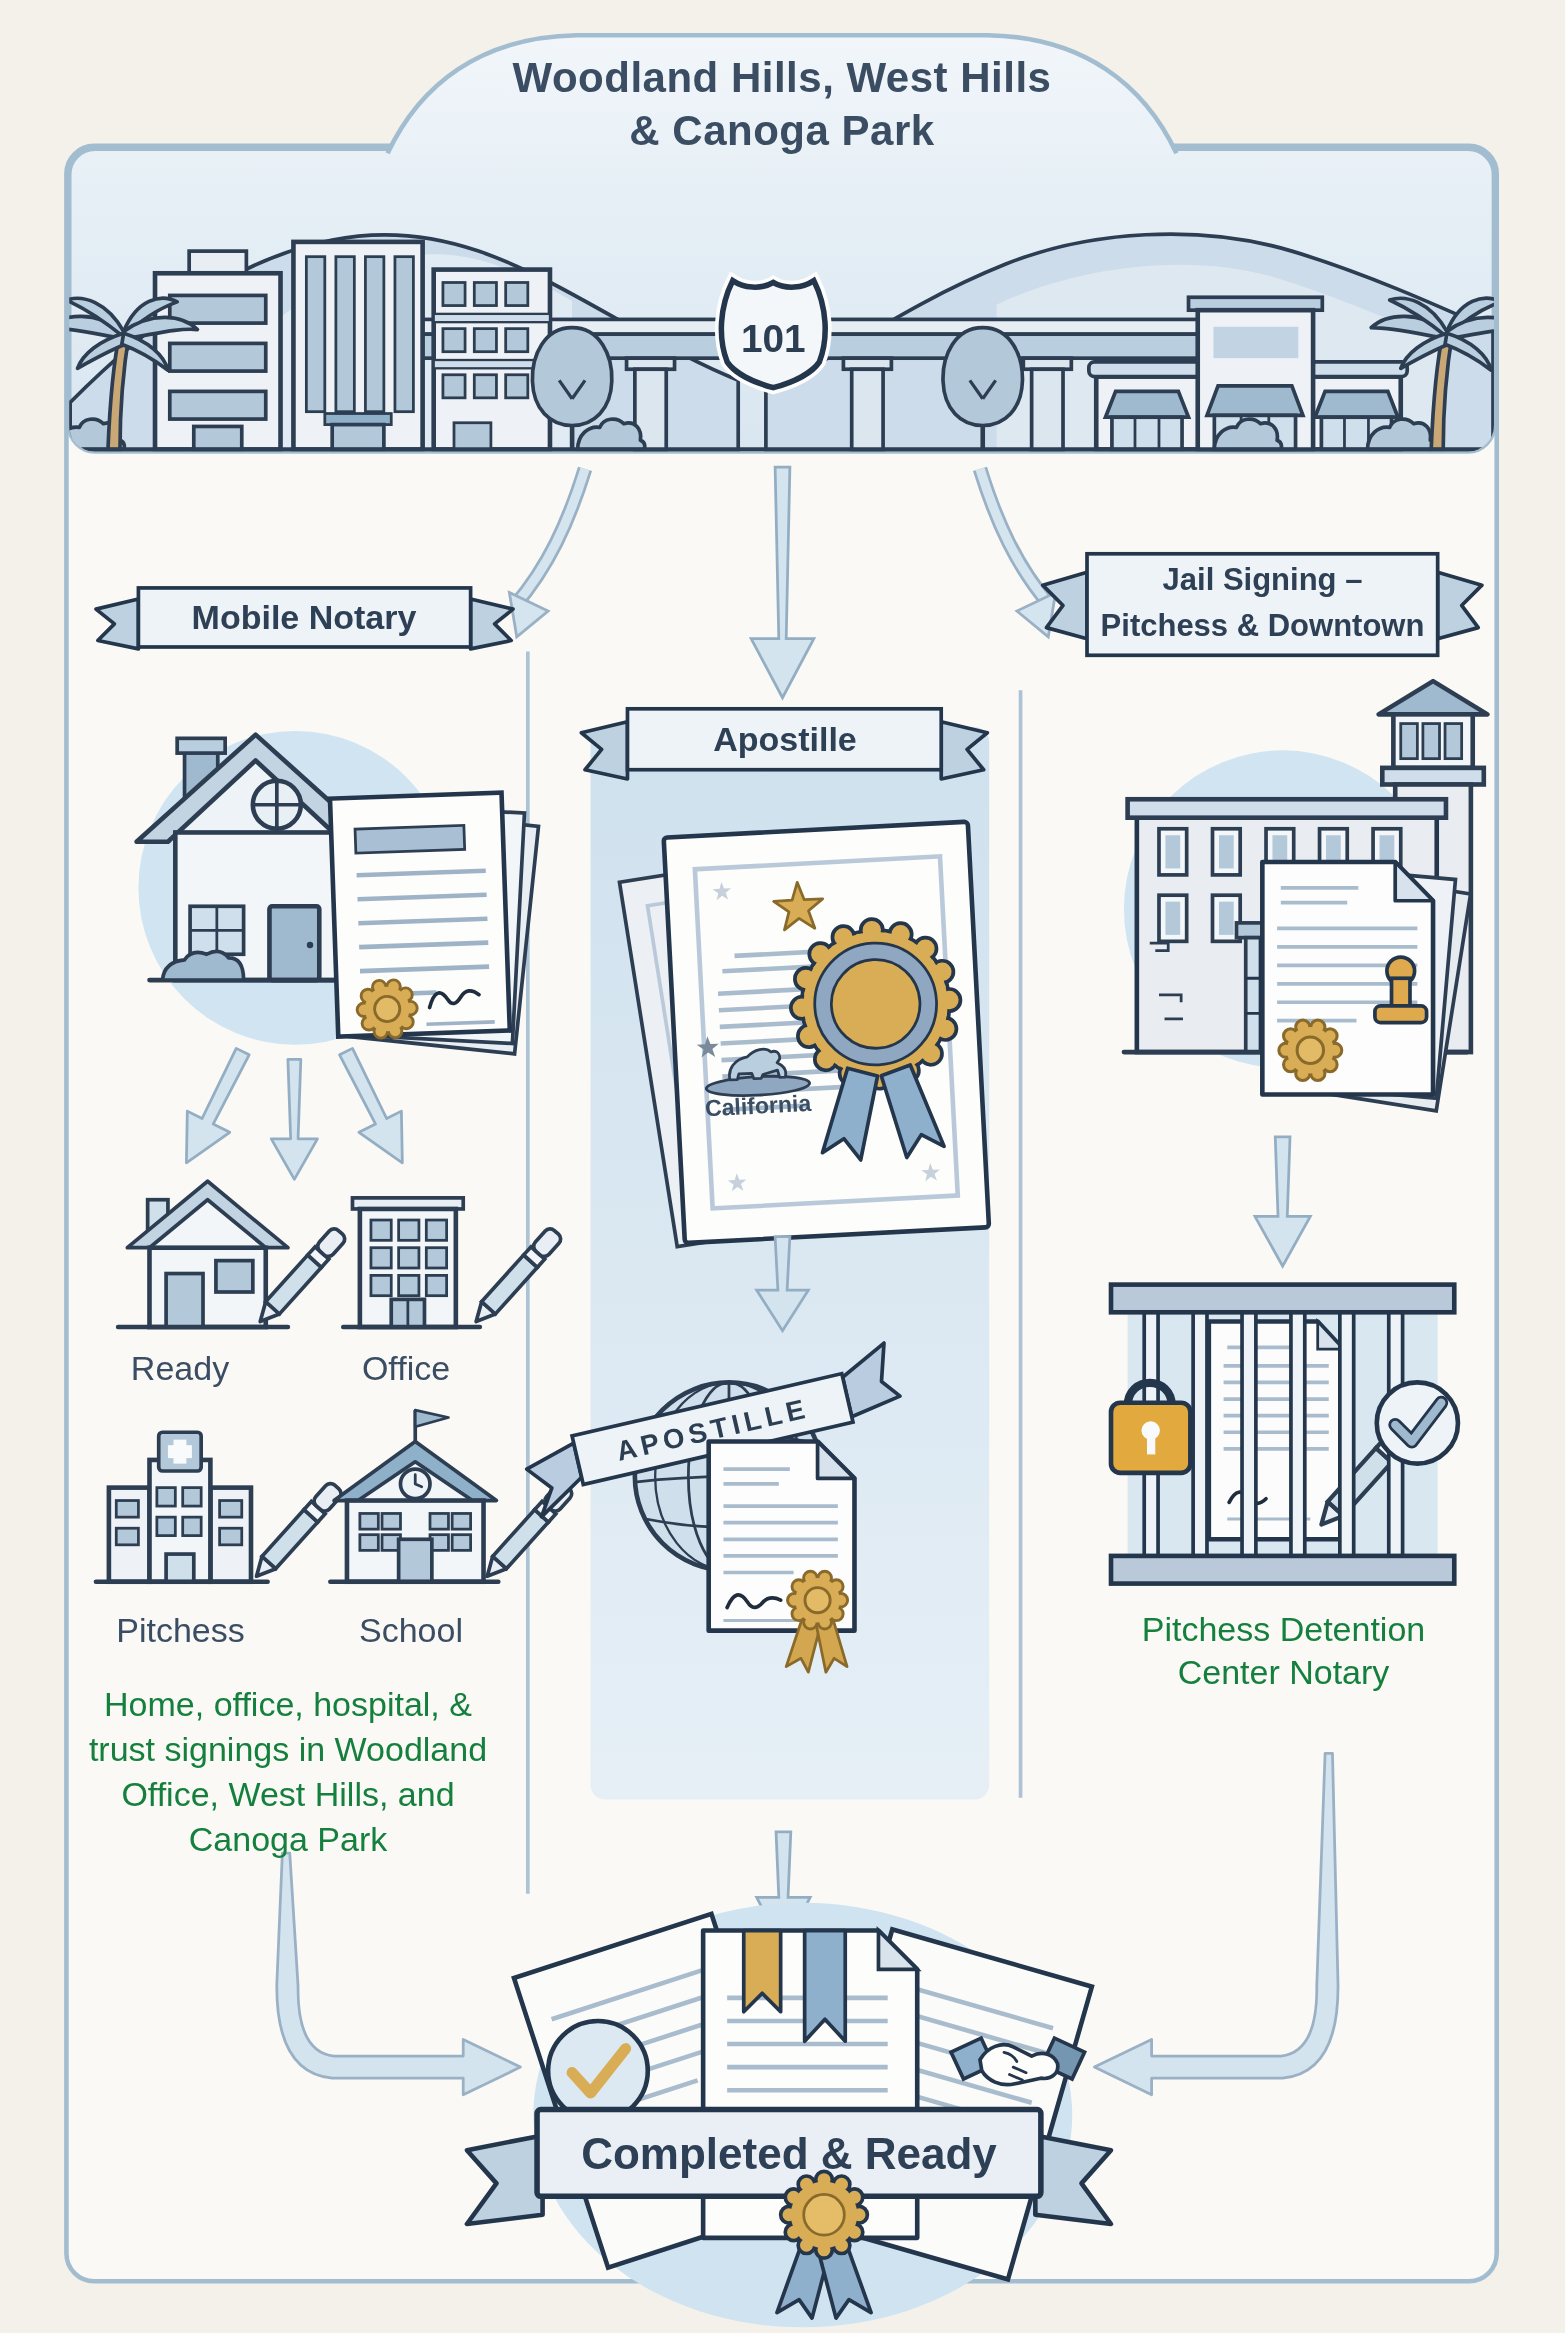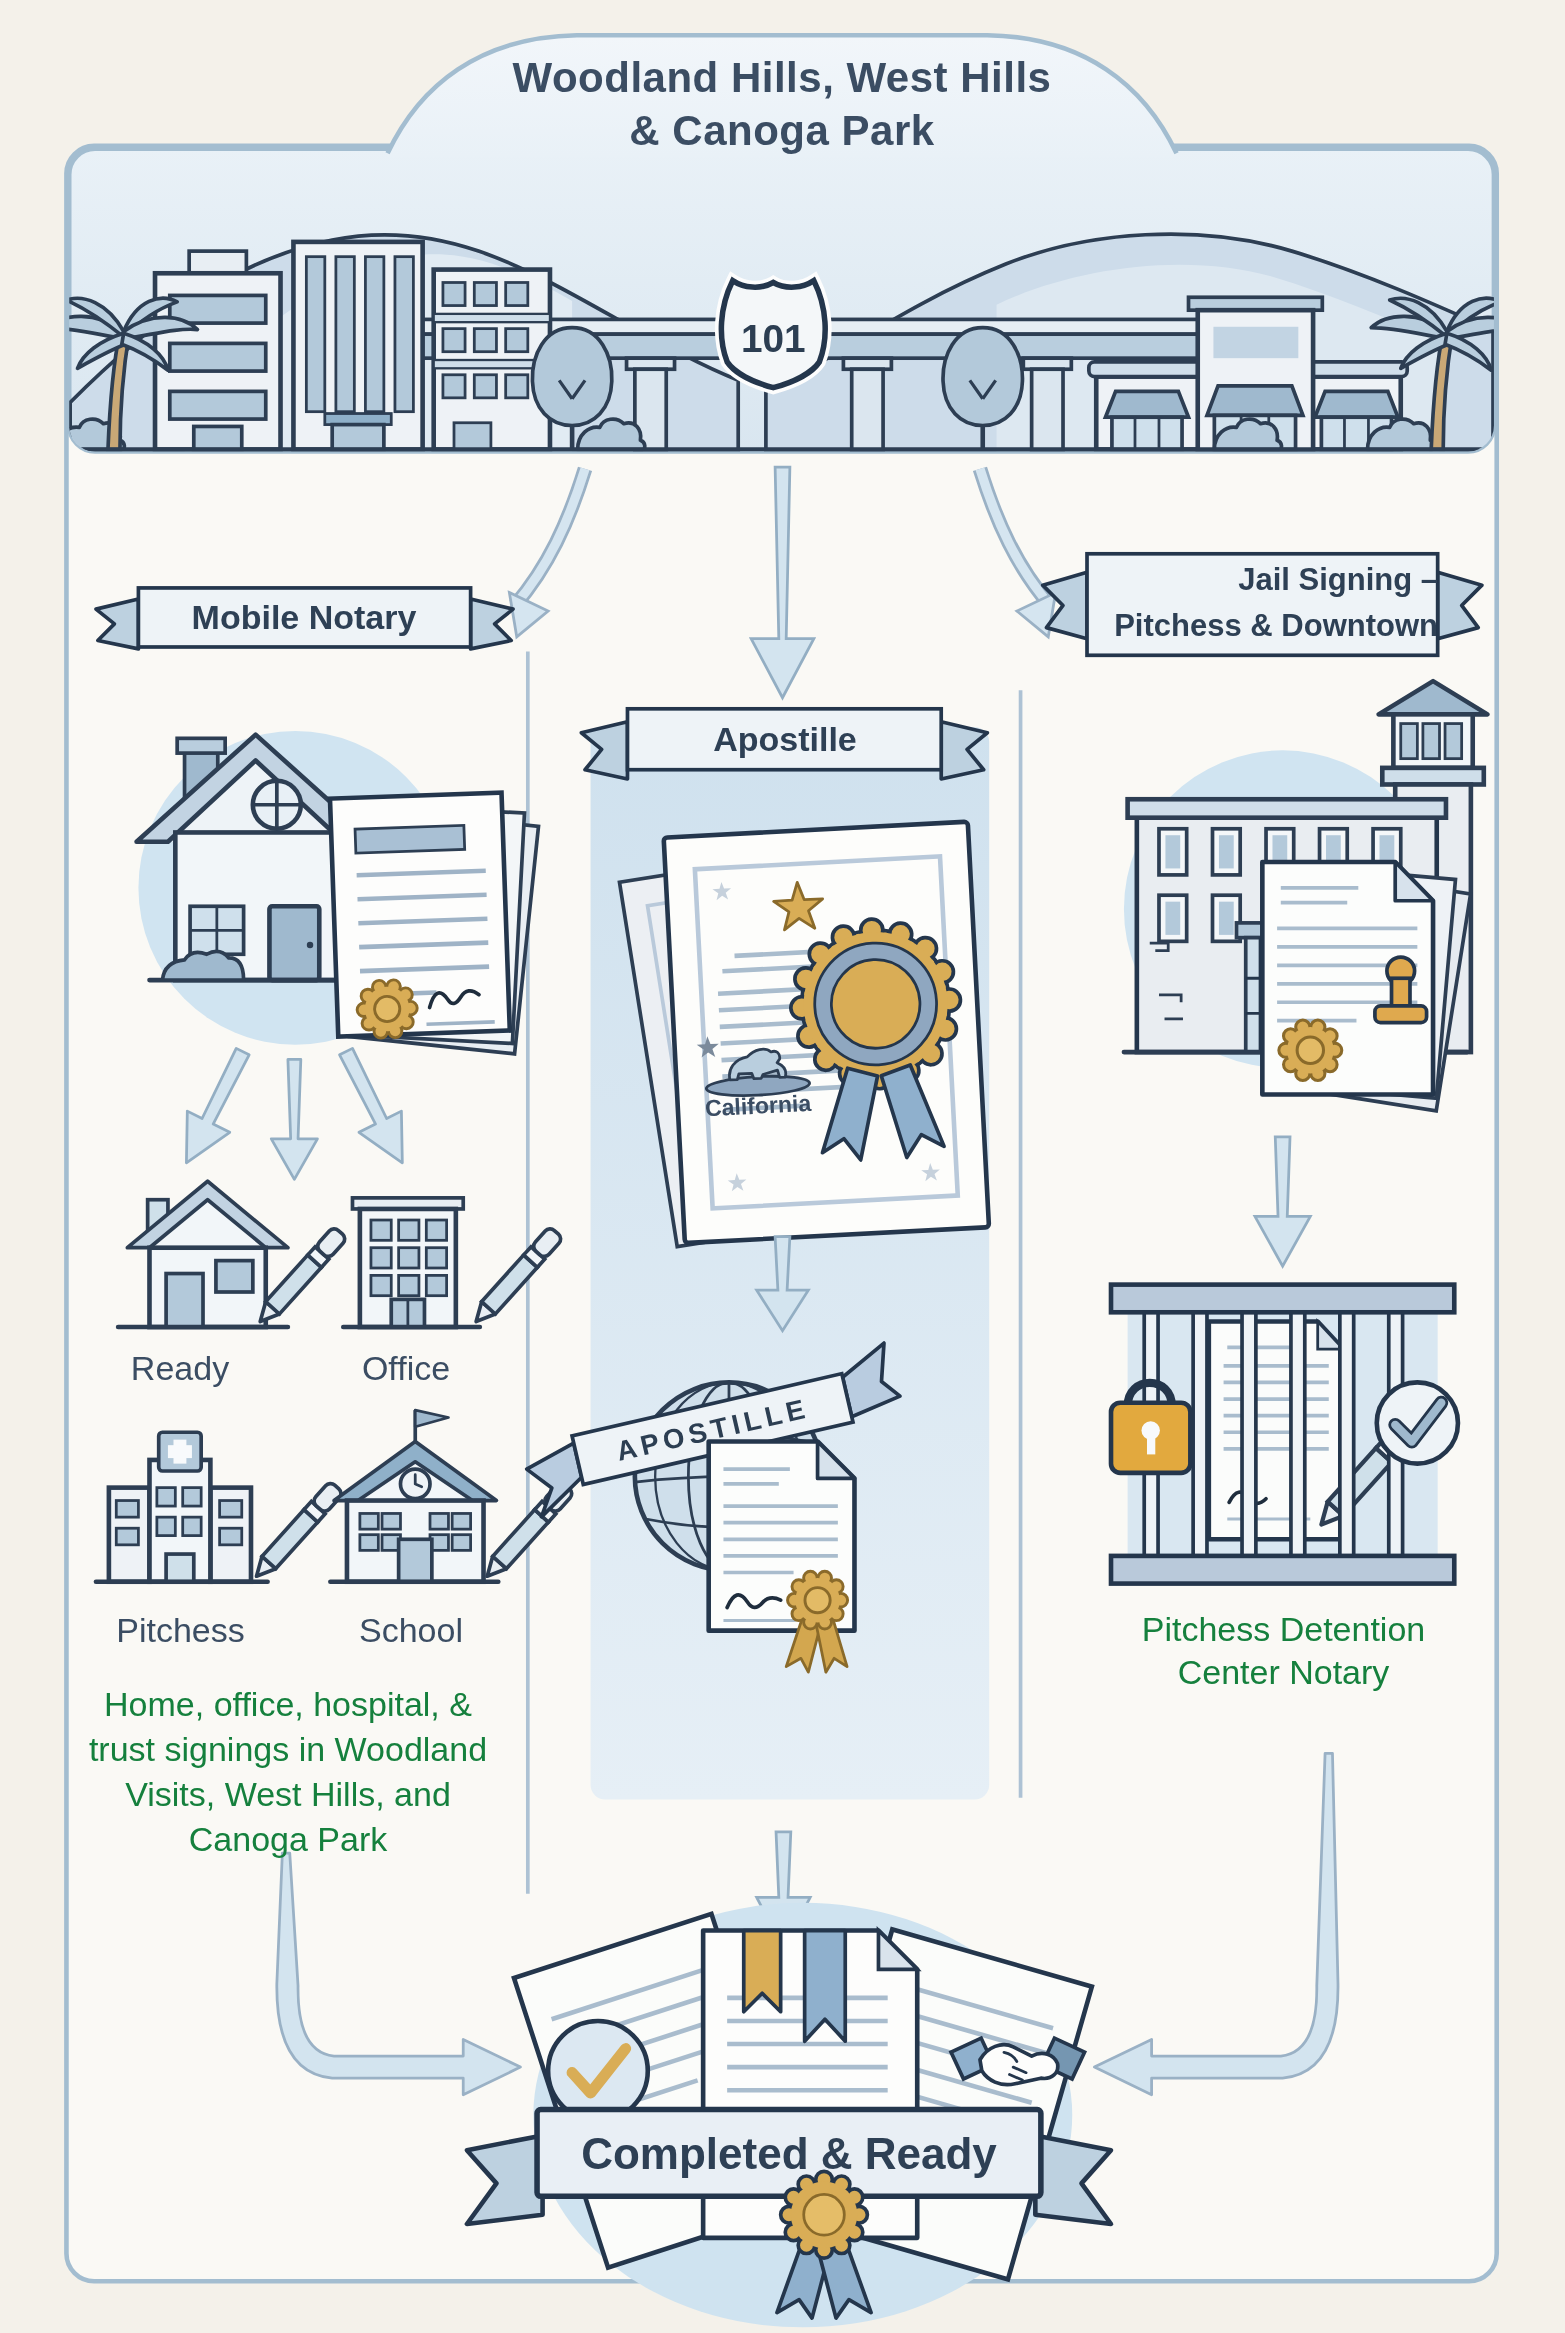--- a/index.html
+++ b/index.html
@@ -635,34 +635,34 @@
 
 <div class="txt title" style="left:413px;top:51px;width:738px;">
   <div>Woodland Hills, West Hills</div>
   <div>&amp; Canoga Park</div>
 </div>
 
 <div class="txt bannertxt" style="left:138px;top:588px;width:332px;height:59px;line-height:59px;font-size:34px;">Mobile Notary</div>
 
 <div class="txt bannertxt" style="left:628px;top:709px;width:314px;height:61px;line-height:61px;font-size:34px;">Apostille</div>
 
-<div class="txt bannertxt" style="left:1087px;top:557px;width:351px;font-size:31px;line-height:46px;text-align:right;">
+<div class="txt bannertxt" style="left:1087px;top:557px;width:351px;font-size:31px;line-height:46px;">
   <div>Jail Signing –</div>
   <div>Pitchess &amp; Downtown</div>
 </div>
 
 <div class="txt lbl" style="left:106px;top:1349px;width:148px;">Ready</div>
 <div class="txt lbl" style="left:332px;top:1349px;width:148px;">Office</div>
 <div class="txt lbl" style="left:88px;top:1611px;width:185px;">Pitchess</div>
 <div class="txt lbl" style="left:328px;top:1611px;width:166px;">School</div>
 
 <div class="txt para" style="left:48px;top:1682px;width:480px;">
   <div>Home, office, hospital, &amp;</div>
   <div>trust signings in Woodland</div>
-  <div>Visits, West Hills, and</div>
+  <div>Office, West Hills, and</div>
   <div>Canoga Park</div>
 </div>
 
 
 <div class="txt para" style="left:1071px;top:1608px;width:425px;line-height:43px;">
   <div>Pitchess Detention</div>
   <div>Center Notary</div>
 </div>
 
 <div class="txt bannertxt" style="left:537px;top:2110px;width:504px;height:87px;line-height:87px;font-size:44px;">Completed &amp; Ready</div>

